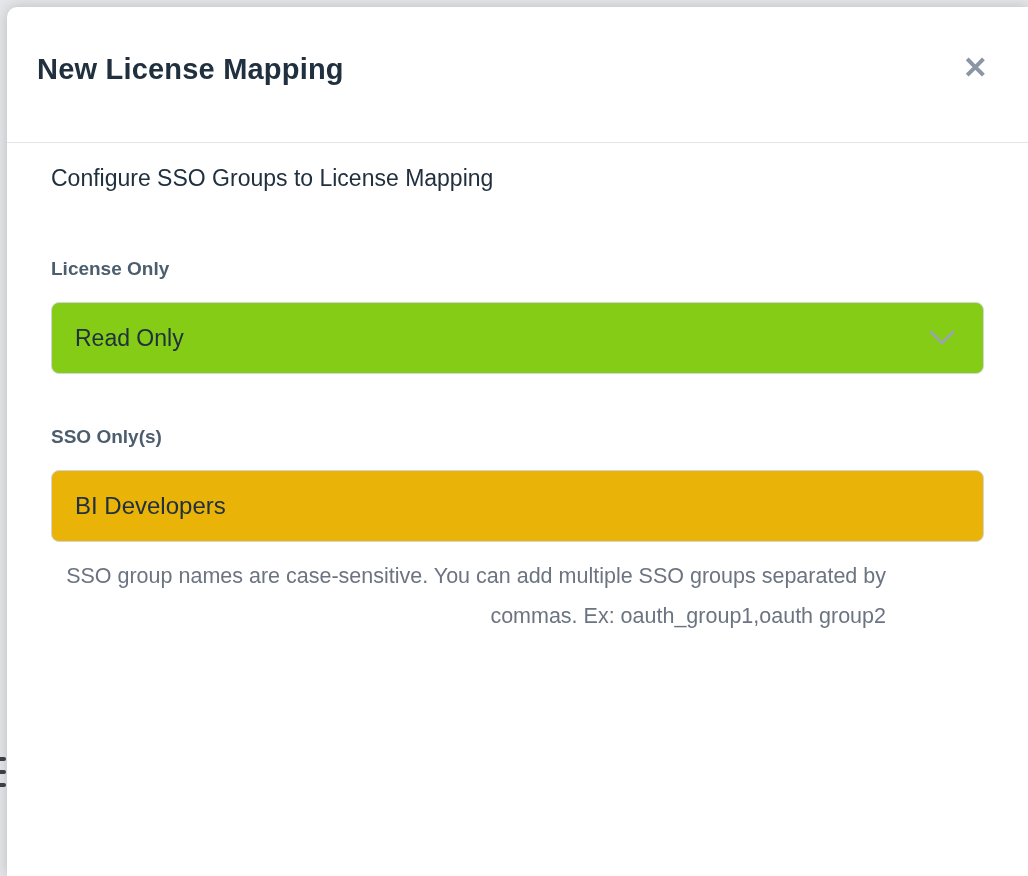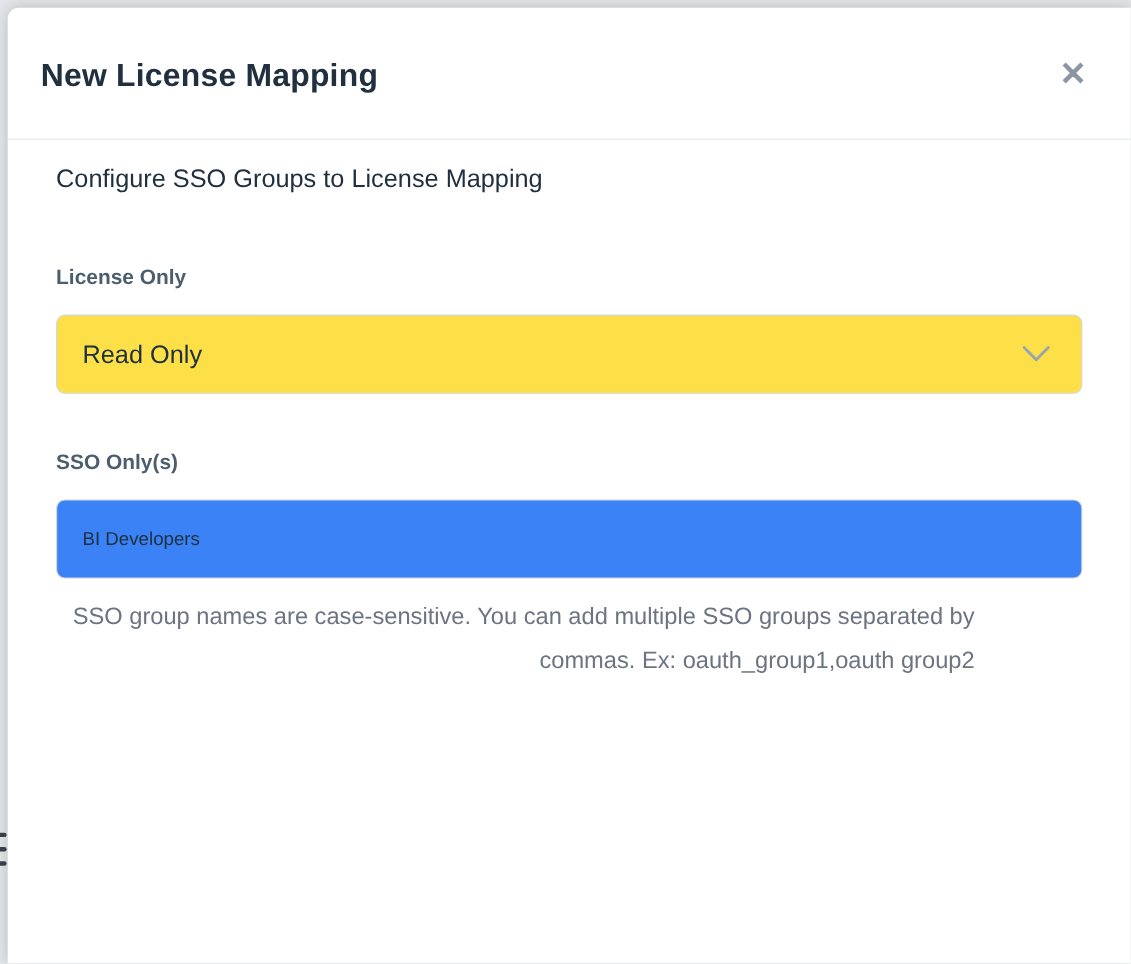--- a/index.html
+++ b/index.html
@@ -41,21 +41,21 @@
     background: #ffffff;
     border-radius: 10px 0 0 0;
     box-shadow: 0 0 14px rgba(0,0,0,0.18);
     z-index: 2;
     display: flex;
     flex-direction: column;
   }
 
   .modal-header {
     flex: 0 0 auto;
-    height: 120px;
+    height: 136px;
     padding: 46px 38px 0 30px;
     border-bottom: 1px solid #e3e5e8;
     display: flex;
     align-items: flex-start;
     justify-content: space-between;
   }
 
   .modal-title {
     font-size: 29px;
     font-weight: 700;
@@ -94,21 +94,21 @@
   }
 
   .label-license { margin-top: 66px; }
   .label-sso     { margin-top: 52px; }
 
   .select-box {
     margin-top: 22px;
     height: 72px;
     border: 1px solid #d2d6db;
     border-radius: 8px;
-    background: #fde047;
+    background: #84cc16;
     display: flex;
     align-items: center;
     justify-content: space-between;
     padding: 0 28px 0 23px;
     cursor: pointer;
   }
 
   .select-value {
     font-size: 23px;
     color: #20303f;
@@ -126,23 +126,23 @@
     stroke-linecap: round;
     stroke-linejoin: round;
   }
 
   .text-input {
     margin-top: 22px;
     width: 100%;
     height: 72px;
     border: 1px solid #d2d6db;
     border-radius: 8px;
-    background: #3b82f6;
+    background: #eab308;
     padding: 0 23px;
-    font-size: 17px;
+    font-size: 24px;
     color: #20303f;
     font-family: "Liberation Sans", "DejaVu Sans", sans-serif;
     outline: none;
   }
 
   .help-text {
     margin-top: 14px;
     max-width: 835px;
     font-size: 21.5px;
     line-height: 40px;

